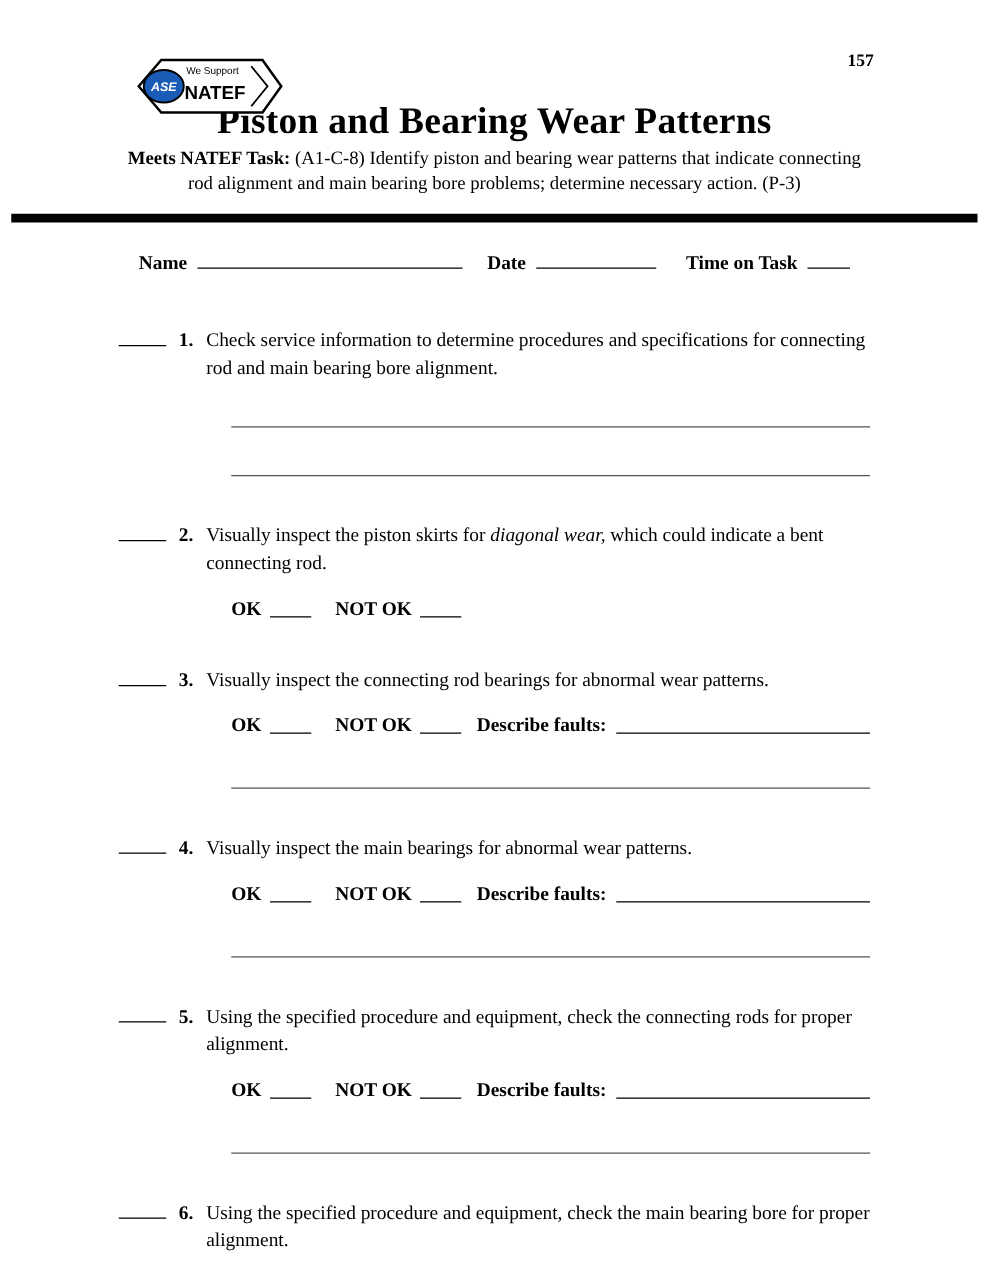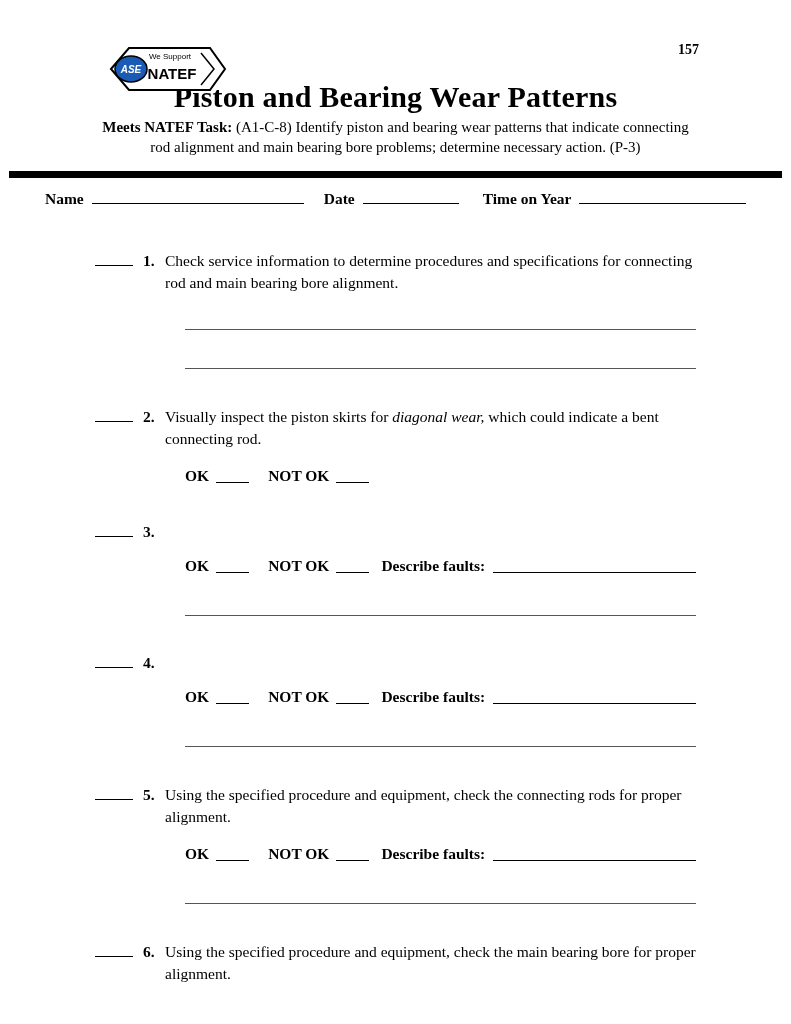--- a/index.html
+++ b/index.html
@@ -39,21 +39,21 @@
   }
   .subtitle b { font-weight: bold; }
 
   .thick-rule {
     height: 7px;
     background: #000;
     margin: 14px 9px 0 9px;
   }
 
   
-  .form-section { padding: 0 45px; margin-top: 11px; }
+  .form-section { padding: 0 111px; margin-top: 22px; }
   .form-row {
     display: flex;
     align-items: baseline;
     font-size: 15.5px;
     font-weight: bold;
     white-space: nowrap;
   }
   .form-row + .form-row { margin-top: 20px; }
 
   .blank {
@@ -80,21 +80,21 @@
     align-items: baseline;
     font-size: 15.5px;
   }
   .task-blank { width: 38px; flex: 0 0 38px; margin-right: 10px; }
   .task-num { font-weight: bold; flex: 0 0 22px; }
   .task-text { flex: 1; line-height: 1.45; }
   .task-text i { font-style: italic; }
 
   .ok-row {
     display: flex;
-    align-items: center;
+    align-items: flex-start;
     font-size: 15.5px;
     margin: 16px 0 0 90px;
     white-space: nowrap;
   }
   .ok-label { font-weight: bold; }
   .b-ok { width: 33px; margin-left: 7px; }
   .sp-ok { display: inline-block; width: 19px; }
   .describe-label { margin-left: 12px; font-weight: bold; }
   .b-describe { flex: 1; margin-left: 8px; }
 
@@ -131,21 +131,21 @@
   <div class="thick-rule"></div>
 
   <div class="form-section">
     <div class="form-row">
       <span>Name</span>
       <span class="blank b-name"></span>
       <span class="gap-md"></span>
       <span>Date</span>
       <span class="blank b-date"></span>
       <span class="gap-lg"></span>
-      <span>Time on Year</span>
+      <span>Time on Task</span>
       <span class="blank b-time"></span>
     </div>
   </div>
 
   <div class="tasks">
 
     <div class="task">
       <div class="task-row">
         <span class="blank task-blank"></span>
         <span class="task-num">1.</span>
@@ -167,37 +167,39 @@
         <span class="sp-ok"></span>
         <span class="ok-label">NOT OK</span>
         <span class="blank b-ok"></span>
       </div>
     </div>
 
     <div class="task">
       <div class="task-row">
         <span class="blank task-blank"></span>
         <span class="task-num">3.</span>
+        <span class="task-text">Visually inspect the connecting rod bearings for abnormal wear patterns.</span>
       </div>
       <div class="ok-row">
         <span class="ok-label">OK</span>
         <span class="blank b-ok"></span>
         <span class="sp-ok"></span>
         <span class="ok-label">NOT OK</span>
         <span class="blank b-ok"></span>
         <span class="describe-label">Describe faults:</span>
         <span class="blank b-describe"></span>
       </div>
       <div class="ruled-line post-line"></div>
     </div>
 
     <div class="task">
       <div class="task-row">
         <span class="blank task-blank"></span>
         <span class="task-num">4.</span>
+        <span class="task-text">Visually inspect the main bearings for abnormal wear patterns.</span>
       </div>
       <div class="ok-row">
         <span class="ok-label">OK</span>
         <span class="blank b-ok"></span>
         <span class="sp-ok"></span>
         <span class="ok-label">NOT OK</span>
         <span class="blank b-ok"></span>
         <span class="describe-label">Describe faults:</span>
         <span class="blank b-describe"></span>
       </div>

